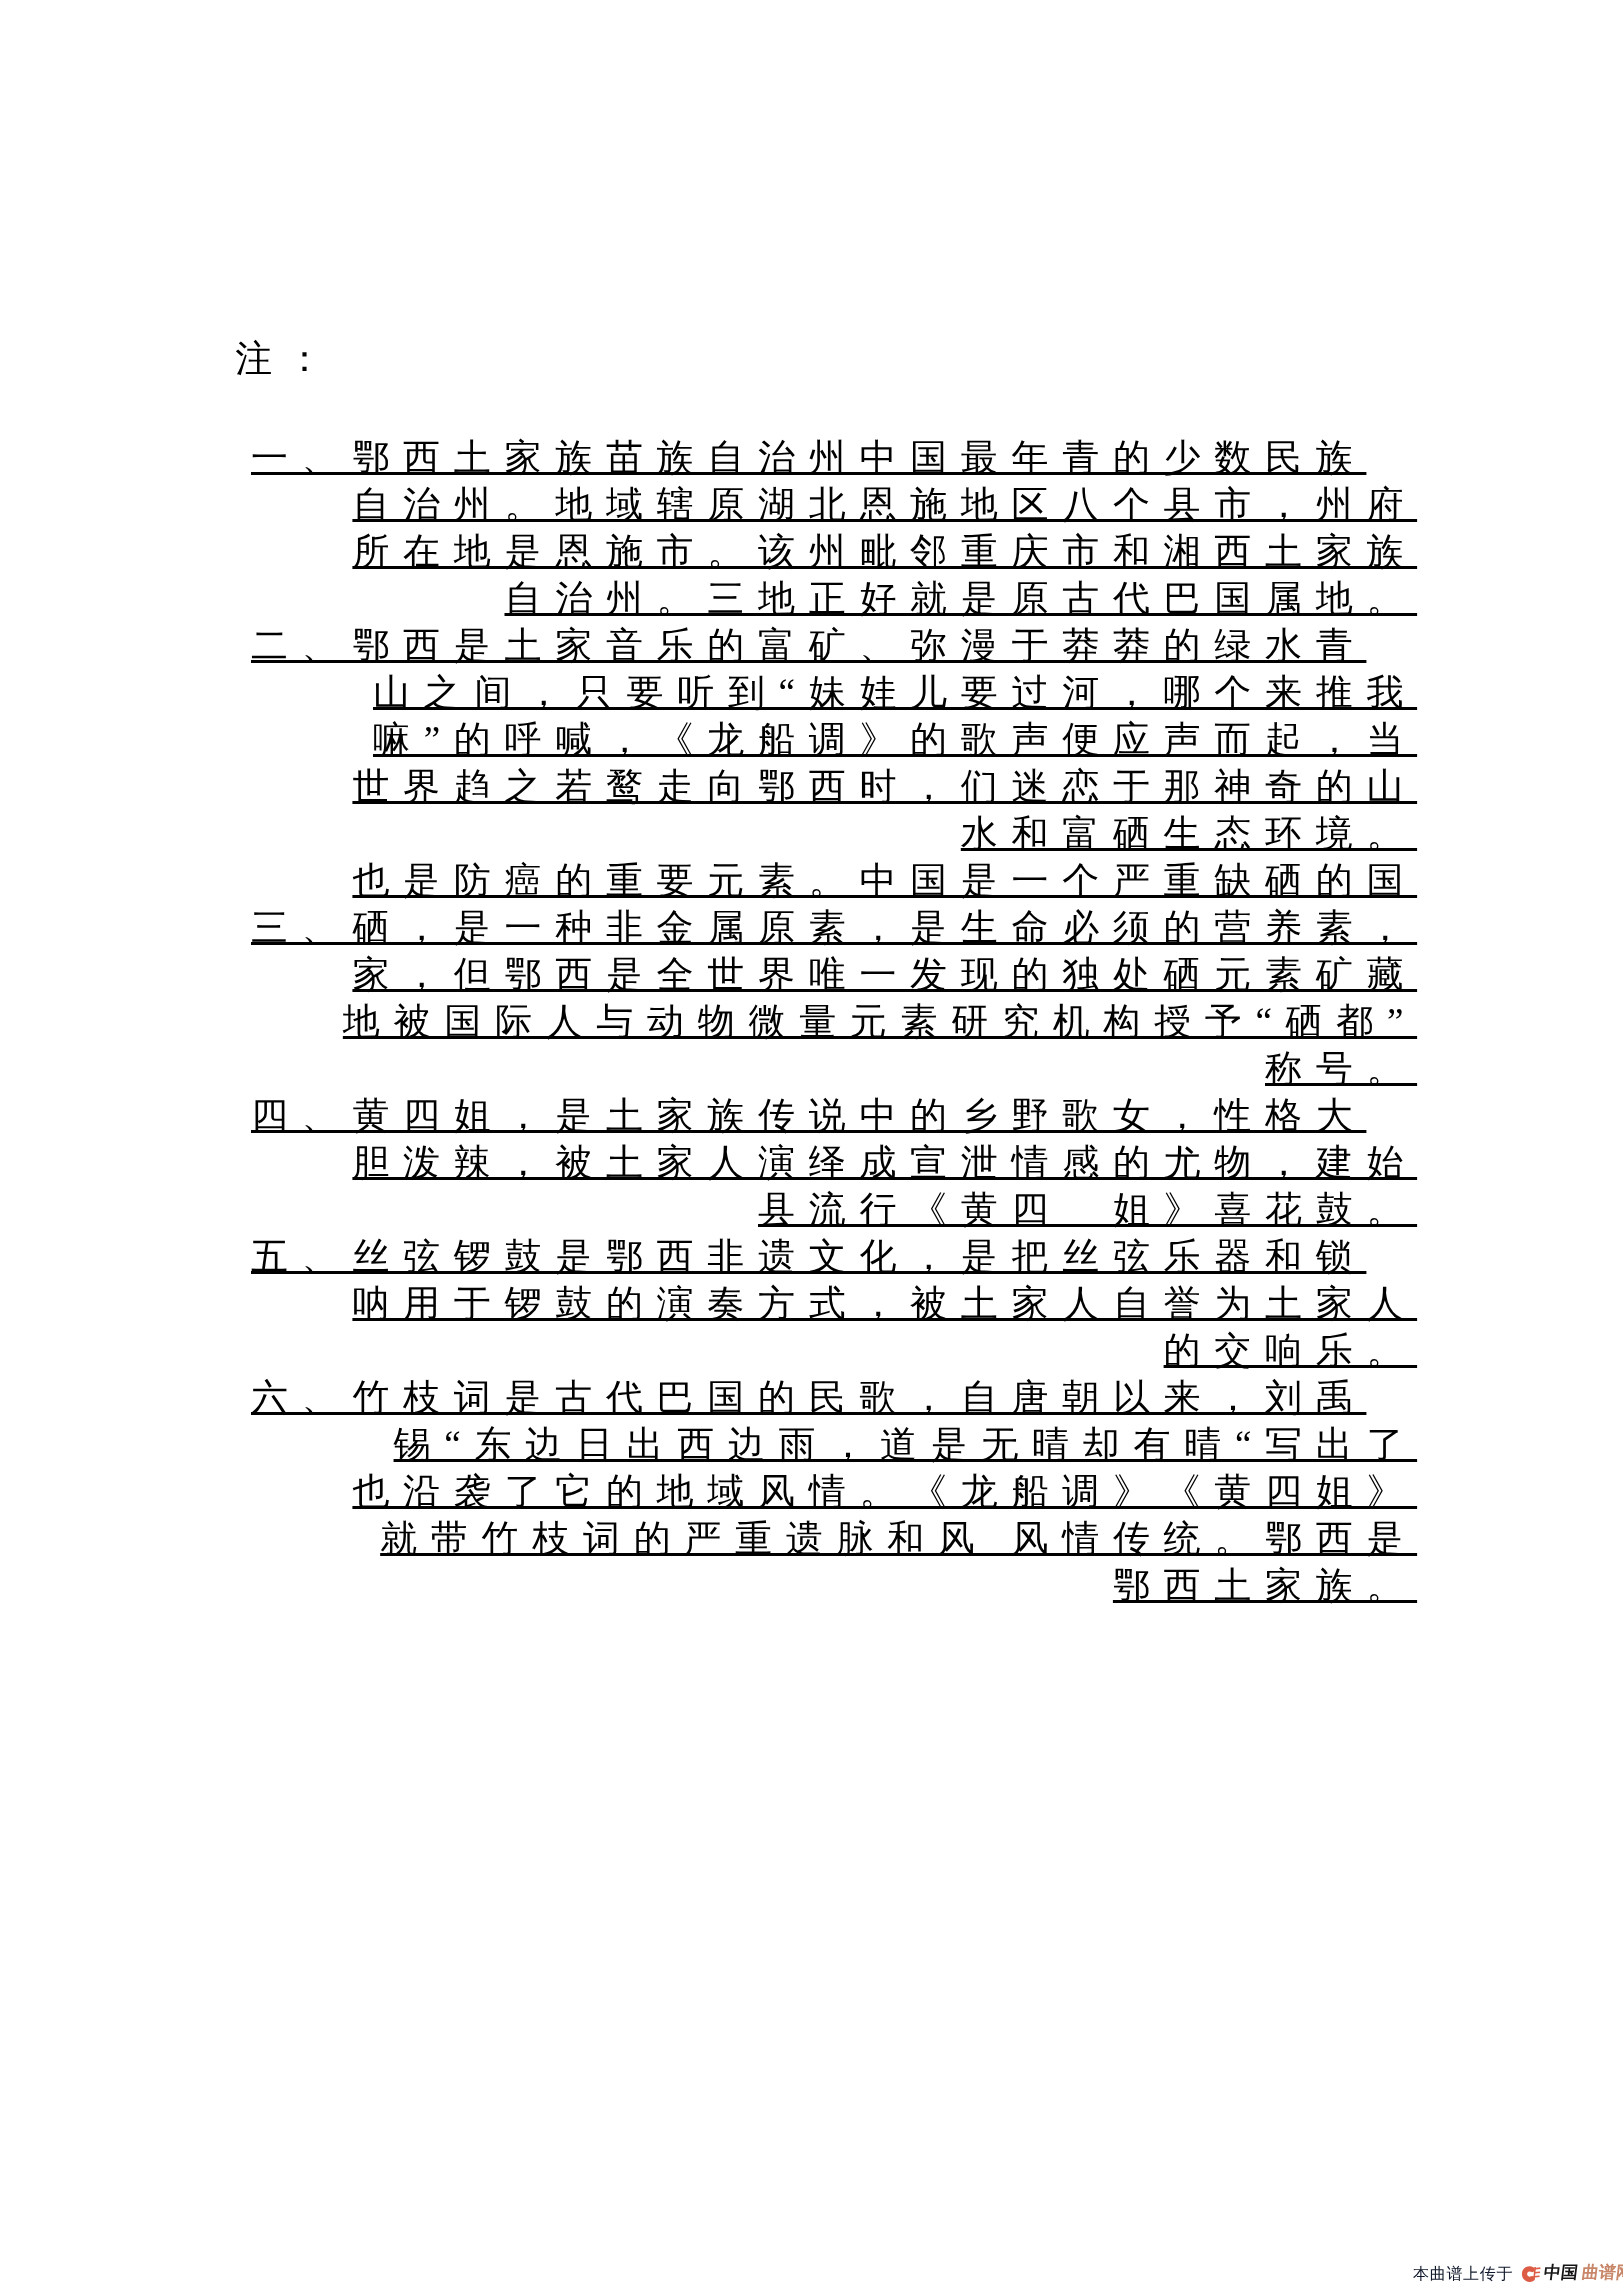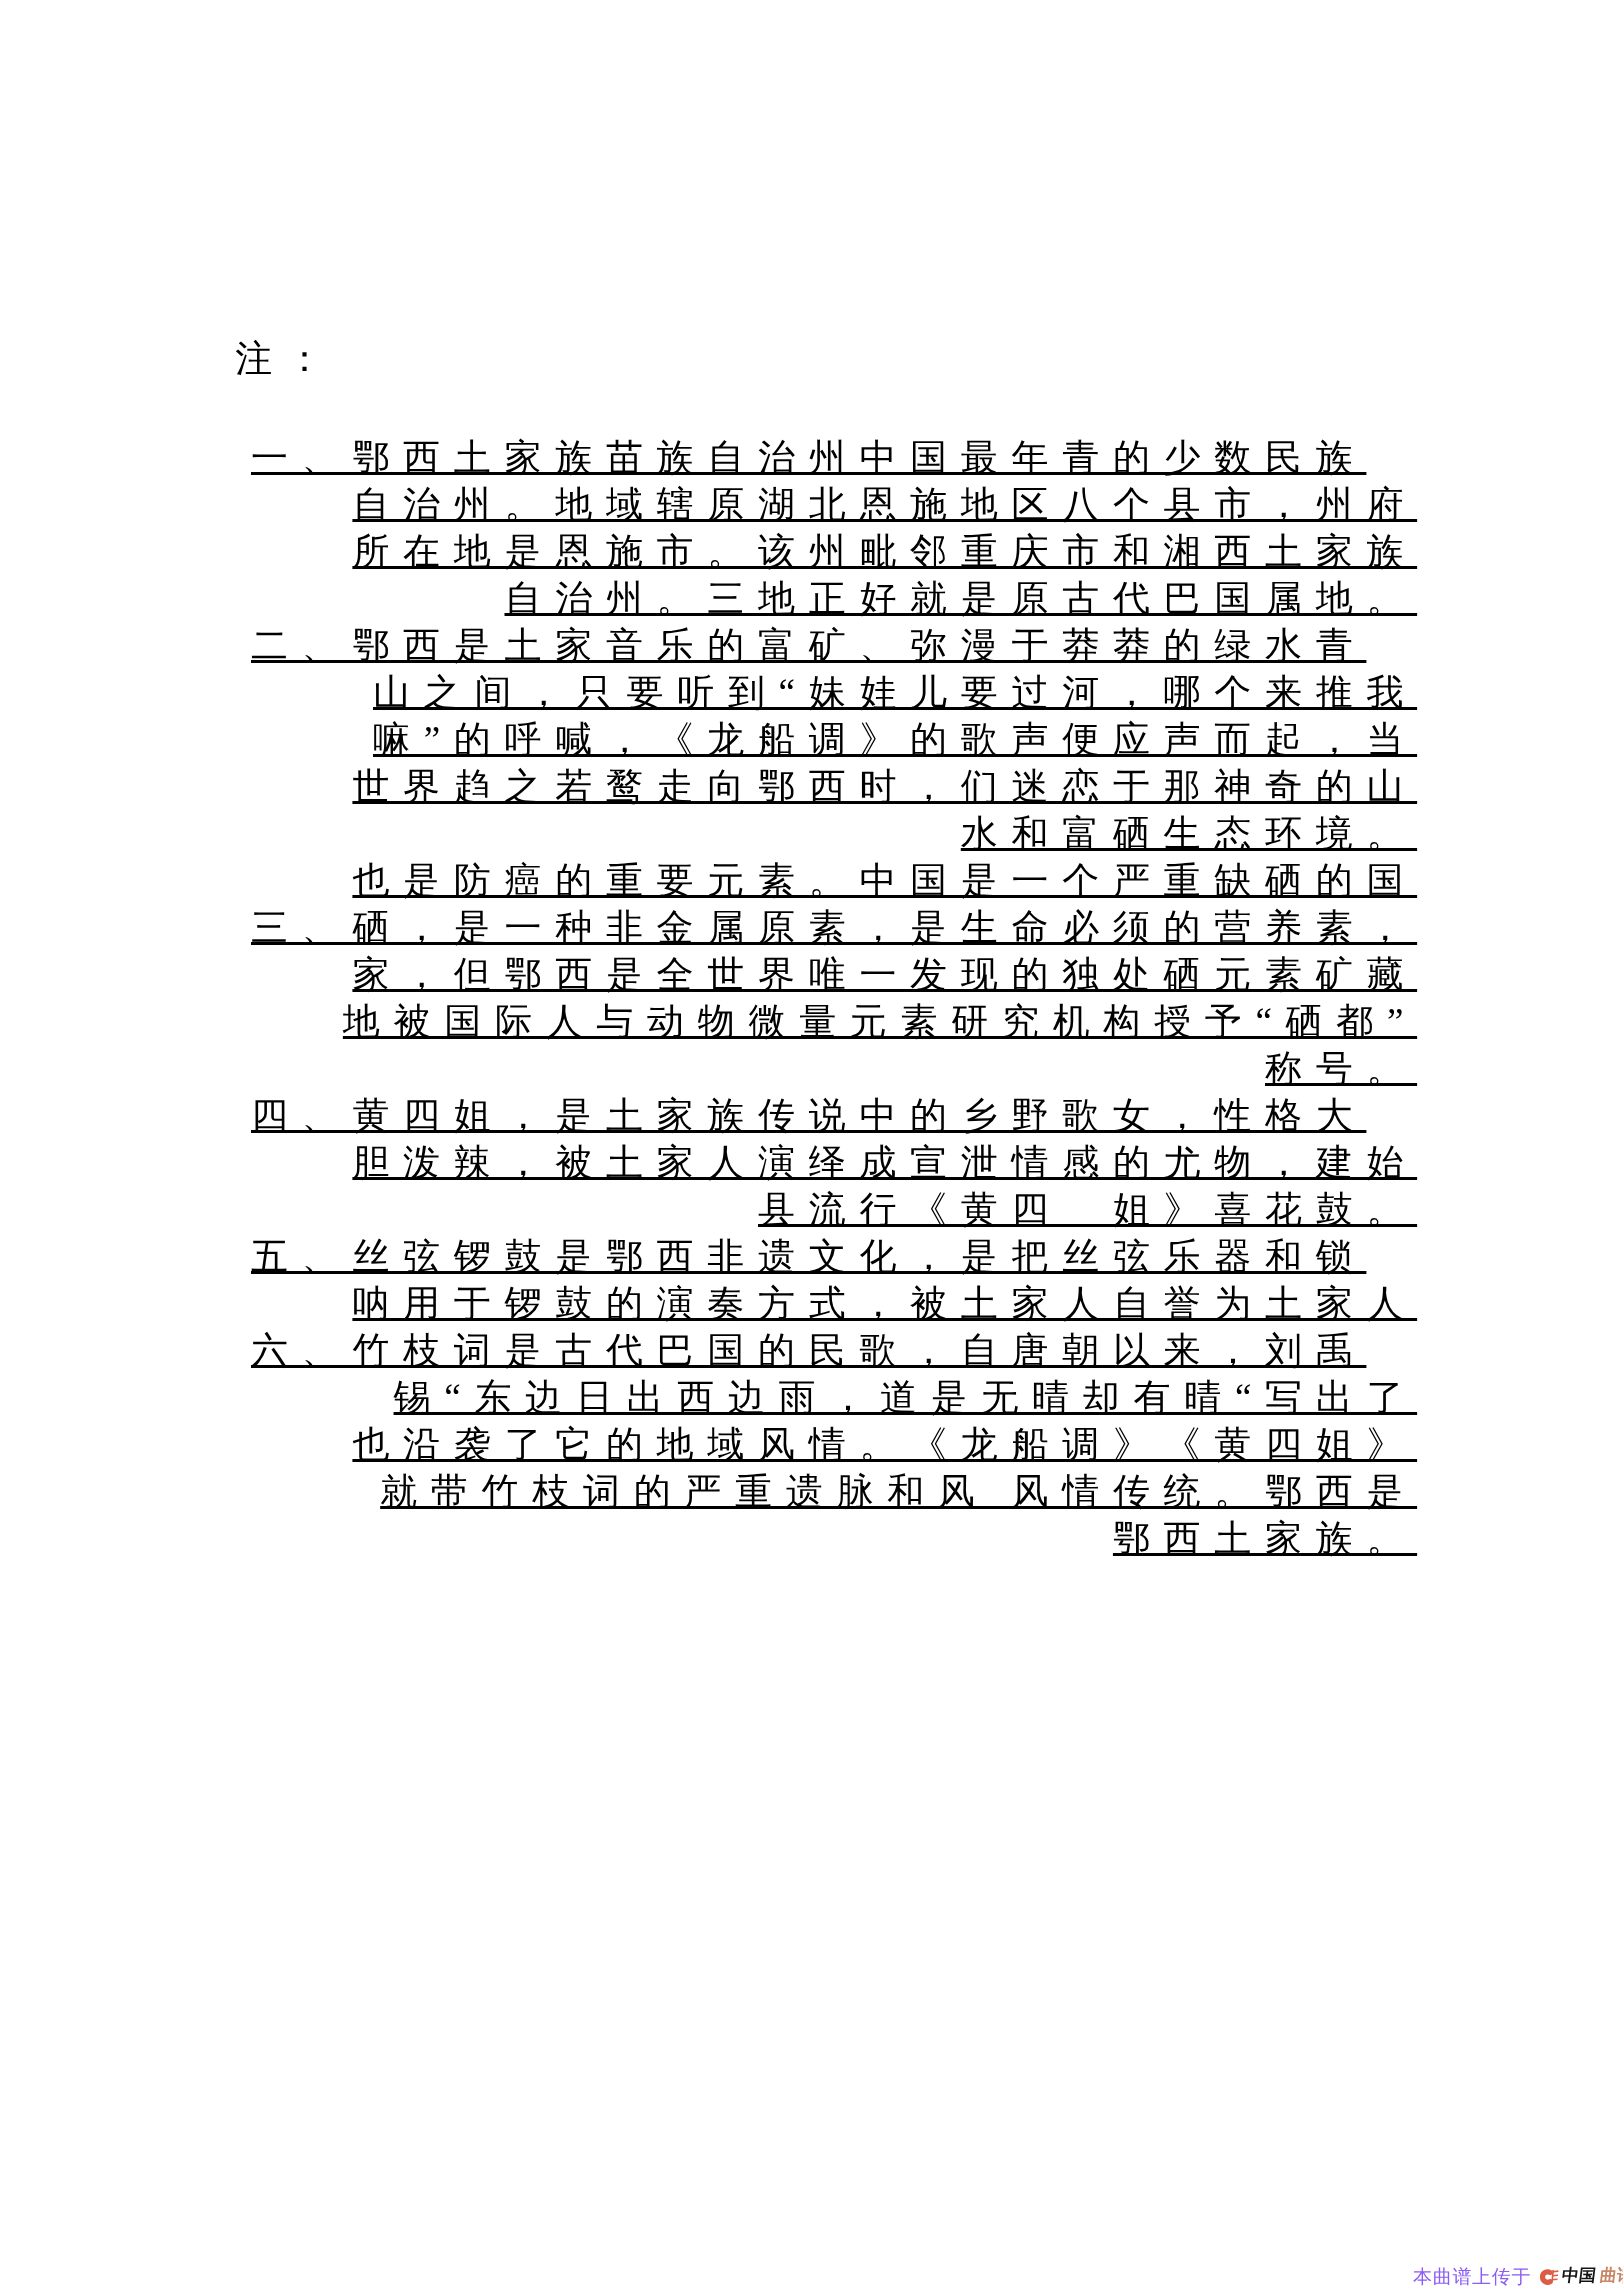--- a/index.html
+++ b/index.html
@@ -20,21 +20,21 @@
     font-size:37px;letter-spacing:13.7px;line-height:47px;height:47px;
     white-space:pre;
     text-decoration:underline;
   }
   .note-line.cont{padding-left:51px;text-align:right;}
   .watermark{
     position:absolute;top:2261px;left:1413px;
     display:flex;align-items:center;white-space:nowrap;
     font-family:"Liberation Sans",sans-serif;
   }
-  .wm-prefix{font-size:19px;color:#8b5cf6;letter-spacing:0.7px;padding-top:2.6px;}
+  .wm-prefix{font-size:16px;color:#0f172a;letter-spacing:0.7px;padding-top:2.6px;}
   .wm-logo{margin-left:5.9px;display:block;}
   .wm-brand{font-weight:bold;font-size:17px;transform:skewX(-7deg);}
   .wm-brand.black{color:#141414;margin-left:2.6px;}
   .wm-brand.orange{color:#c9876a;margin-left:3.9px;}
 </style>
 </head>
 <body>
 
 <div class="page">
 
@@ -53,20 +53,21 @@
     <div class="note-line cont">也是防癌的重要元素。中国是一个严重缺硒的国</div>
     <div class="note-line">三、硒，是一种非金属原素，是生命必须的营养素，</div>
     <div class="note-line cont">家，但鄂西是全世界唯一发现的独处硒元素矿藏</div>
     <div class="note-line cont">地被国际人与动物微量元素研究机构授予“硒都”</div>
     <div class="note-line cont">称号。</div>
     <div class="note-line">四、黄四姐，是土家族传说中的乡野歌女，性格大</div>
     <div class="note-line cont">胆泼辣，被土家人演绎成宣泄情感的尤物，建始</div>
     <div class="note-line cont">县流行《黄四　姐》喜花鼓。</div>
     <div class="note-line">五、丝弦锣鼓是鄂西非遗文化，是把丝弦乐器和锁</div>
     <div class="note-line cont">呐用于锣鼓的演奏方式，被土家人自誉为土家人</div>
+    <div class="note-line cont">的交响乐。</div>
     <div class="note-line">六、竹枝词是古代巴国的民歌，自唐朝以来，刘禹</div>
     <div class="note-line cont">锡“东边日出西边雨，道是无晴却有晴“写出了</div>
     <div class="note-line cont">也沿袭了它的地域风情。《龙船调》《黄四姐》</div>
     <div class="note-line cont">就带竹枝词的严重遗脉和风 风情传统。鄂西是</div>
     <div class="note-line cont">鄂西土家族。</div>
   </div>
 
   <div class="watermark">
     <span class="wm-prefix">本曲谱上传于</span>
     <svg class="wm-logo" width="22" height="19.6" viewBox="0 0 36 30">

